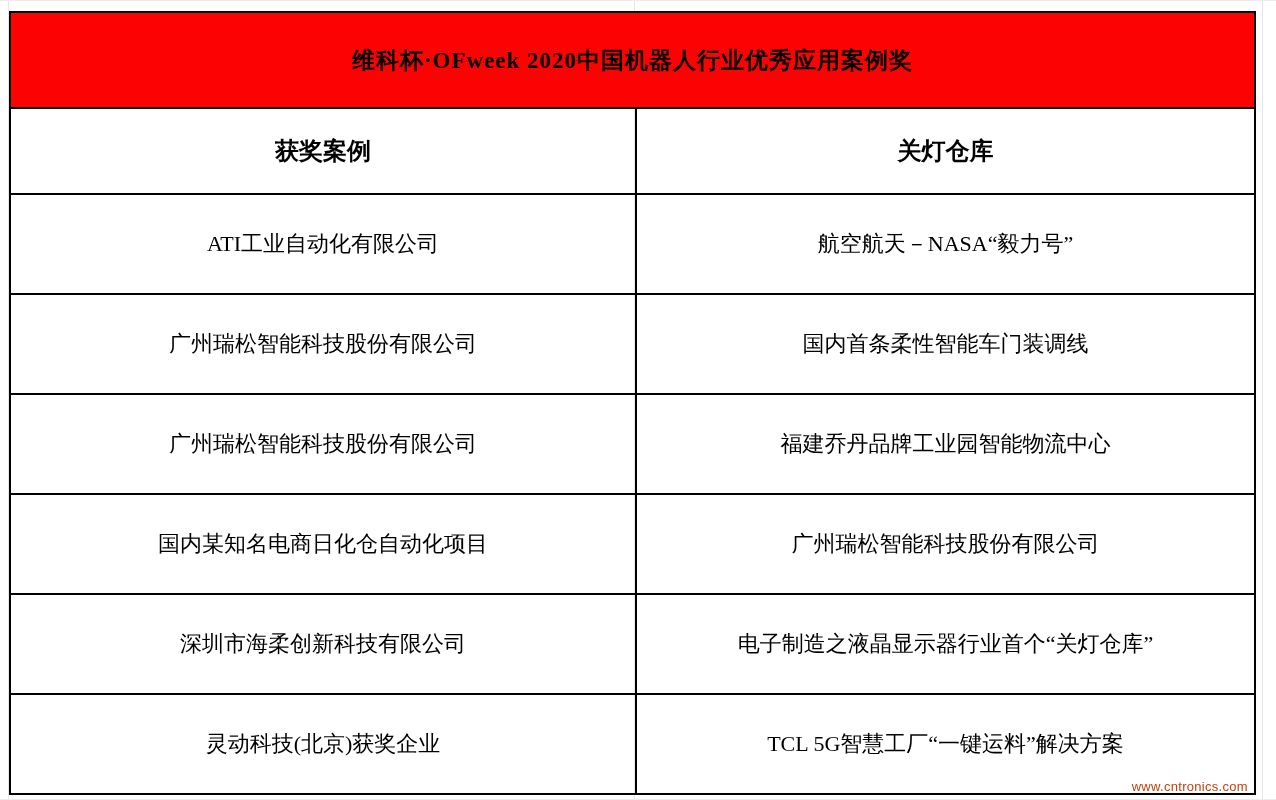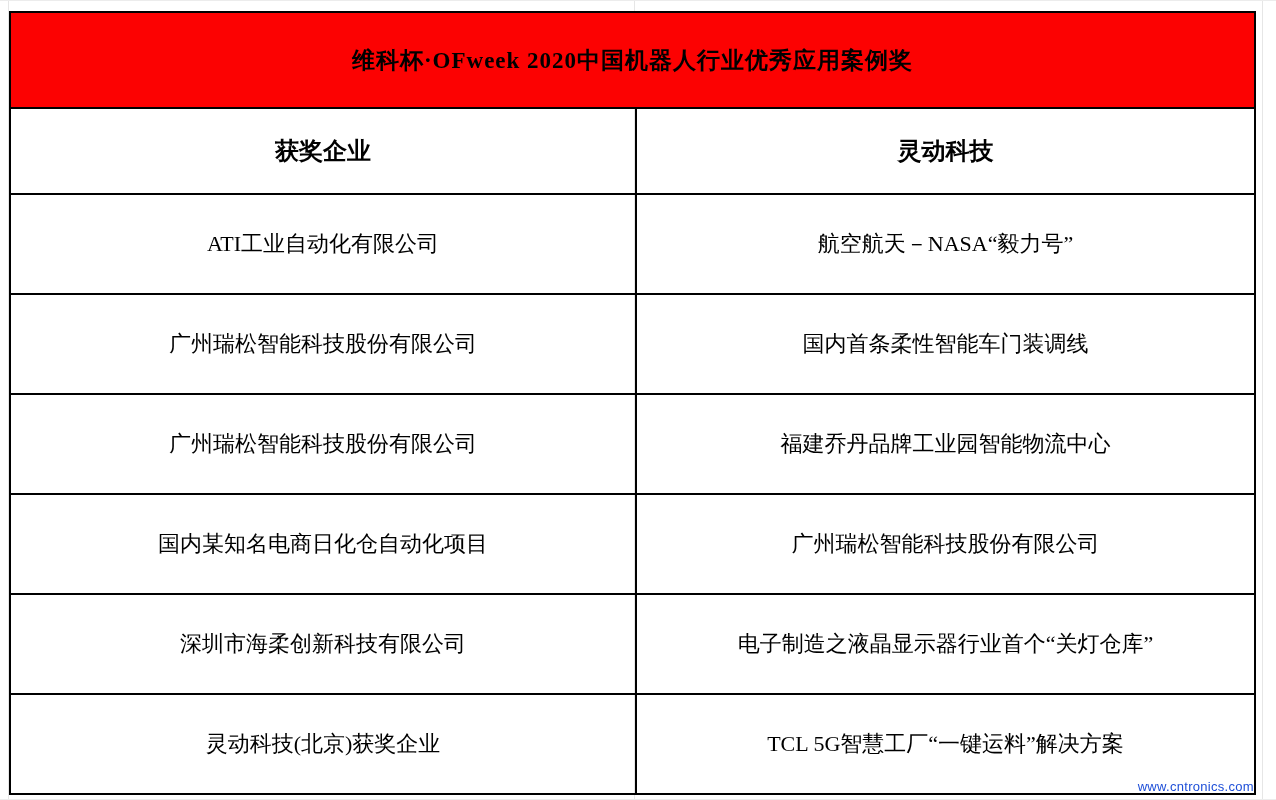--- a/index.html
+++ b/index.html
@@ -69,24 +69,24 @@
     height: 96px;
     font-size: 22px;
     font-family: "Liberation Serif", serif;
     font-weight: normal;
   }
   col.c1 { width: 626px; }
   col.c2 { width: 619px; }
 
   .watermark {
     position: absolute;
-    right: 22px;
+    right: 28px;
     bottom: 6px;
     font-size: 13px;
-    color: #1d4ed8;
+    color: #c2410c;
     font-family: "Liberation Sans", sans-serif;
     letter-spacing: 0.3px;
   }
 </style>
 </head>
 <body>
 
 <div class="guide g1"></div>
 <div class="guide g2"></div>
 <div class="guide g3"></div>
@@ -97,22 +97,22 @@
   <table class="award-table">
     <colgroup>
       <col class="c1">
       <col class="c2">
     </colgroup>
     <tbody>
       <tr>
         <td class="title-cell" colspan="2">维科杯·OFweek 2020中国机器人行业优秀应用案例奖</td>
       </tr>
       <tr>
-        <td class="head-cell">获奖企业</td>
-        <td class="head-cell">灵动科技</td>
+        <td class="head-cell">获奖案例</td>
+        <td class="head-cell">关灯仓库</td>
       </tr>
       <tr>
         <td class="body-cell">ATI工业自动化有限公司</td>
         <td class="body-cell">航空航天－NASA“毅力号”</td>
       </tr>
       <tr>
         <td class="body-cell">广州瑞松智能科技股份有限公司</td>
         <td class="body-cell">国内首条柔性智能车门装调线</td>
       </tr>
       <tr>

